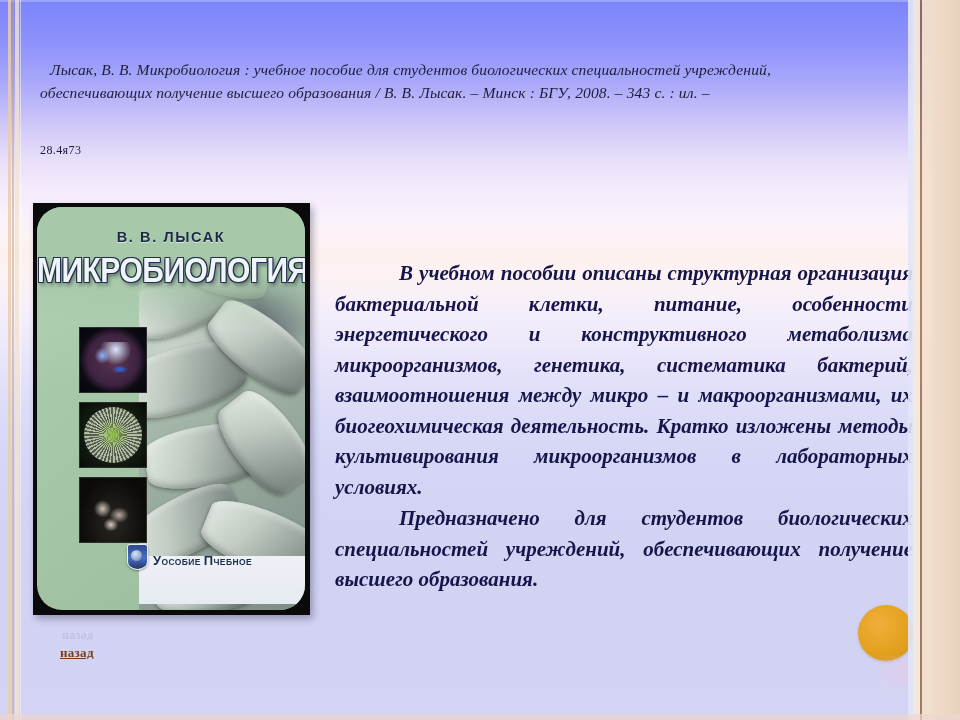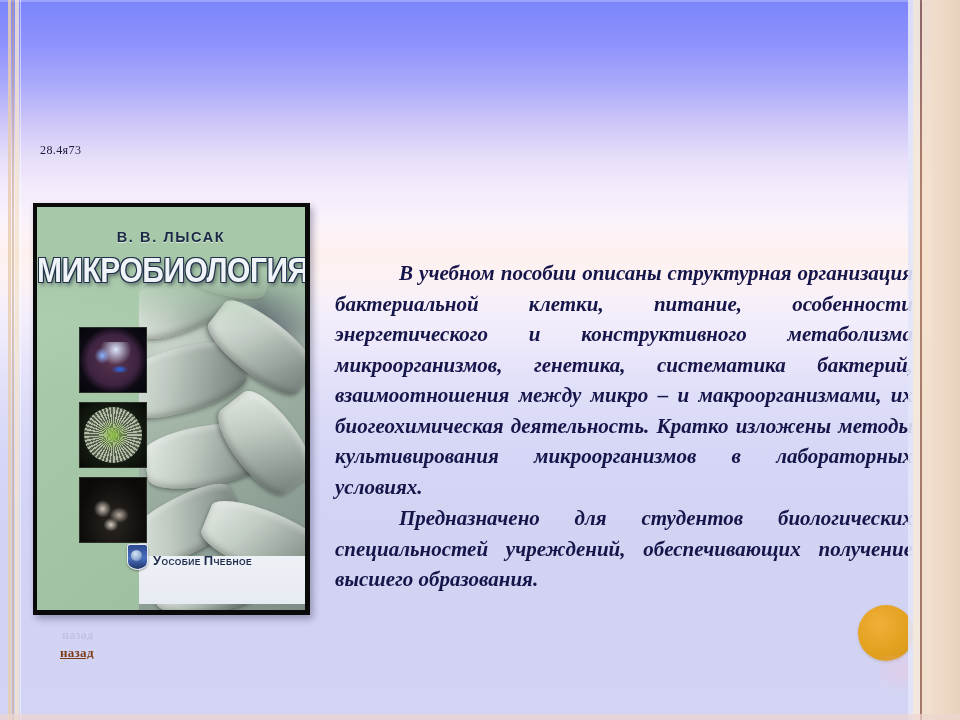--- a/index.html
+++ b/index.html
@@ -108,20 +108,21 @@
   }
   .cover {
     position: relative;
     width: 100%;
     height: 100%;
     overflow: hidden;
     background: #a8c8a8;
     background:
       linear-gradient(150deg, rgba(255,255,255,.18) 0%, rgba(0,0,0,.06) 100%),
       linear-gradient(to bottom, #a9cbab 0%, #9fc6a2 45%, #a5c9a6 100%);
+    border-radius: 25px;
   }
   
   .sem {
     position: absolute;
     left: 38%;
     top: 12%;
     right: 0;
     bottom: 0;
     overflow: hidden;
     background:
@@ -341,20 +342,22 @@
 <div class="slide">
 
   <div class="edge-top"></div>
 
   <div class="stripe stripe-left-a"></div>
   <div class="stripe stripe-left-b"></div>
   <div class="stripe stripe-left-c"></div>
   <div class="stripe stripe-left-d"></div>
 
   <div class="biblio">
+    <span class="line l1">Лысак, В. В. Микробиология : учебное пособие для студентов биологических специальностей учреждений,</span>
+    <span class="line">обеспечивающих  получение  высшего  образования / В. В. Лысак. – Минск : БГУ, 2008. – 343 с. : ил. –</span>
   </div>
 
   <div class="callnum">28.4я73</div>
 
   <div class="cover-wrap">
     <div class="cover">
 
       <div class="sem">
         <div class="rod" style="left:-6%;  top:4%;   width:66%; height:17%; transform:rotate(-24deg);"></div>
         <div class="rod" style="left:22%;  top:-4%;  width:58%; height:15%; transform:rotate(18deg);"></div>

